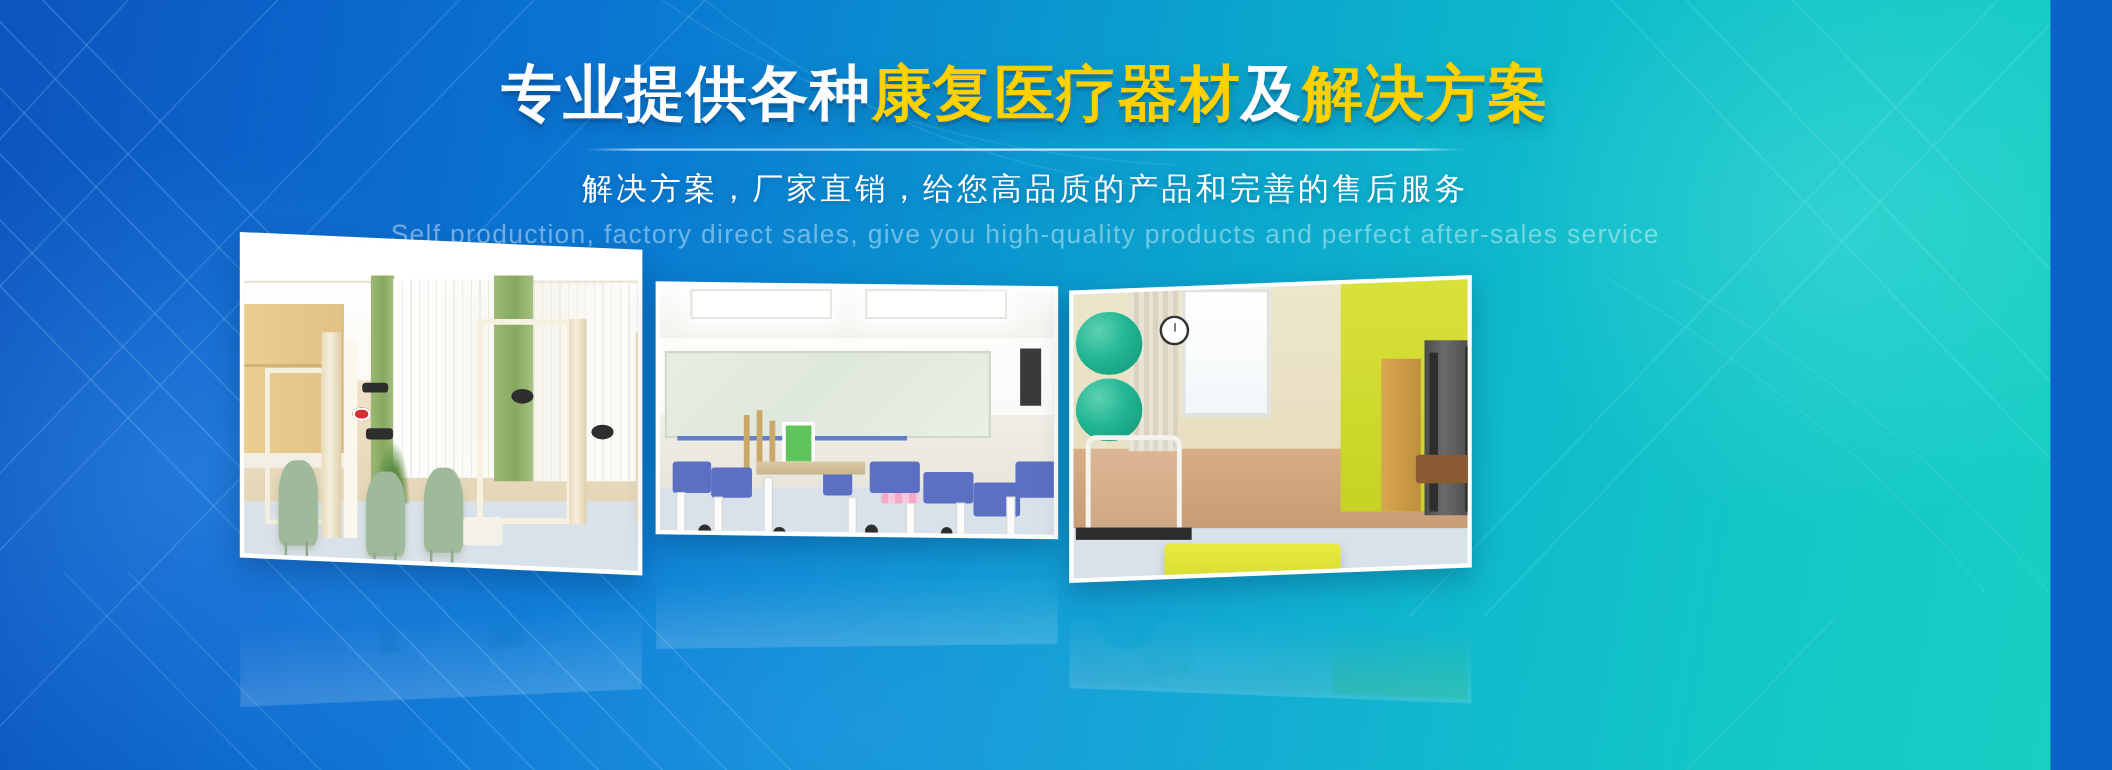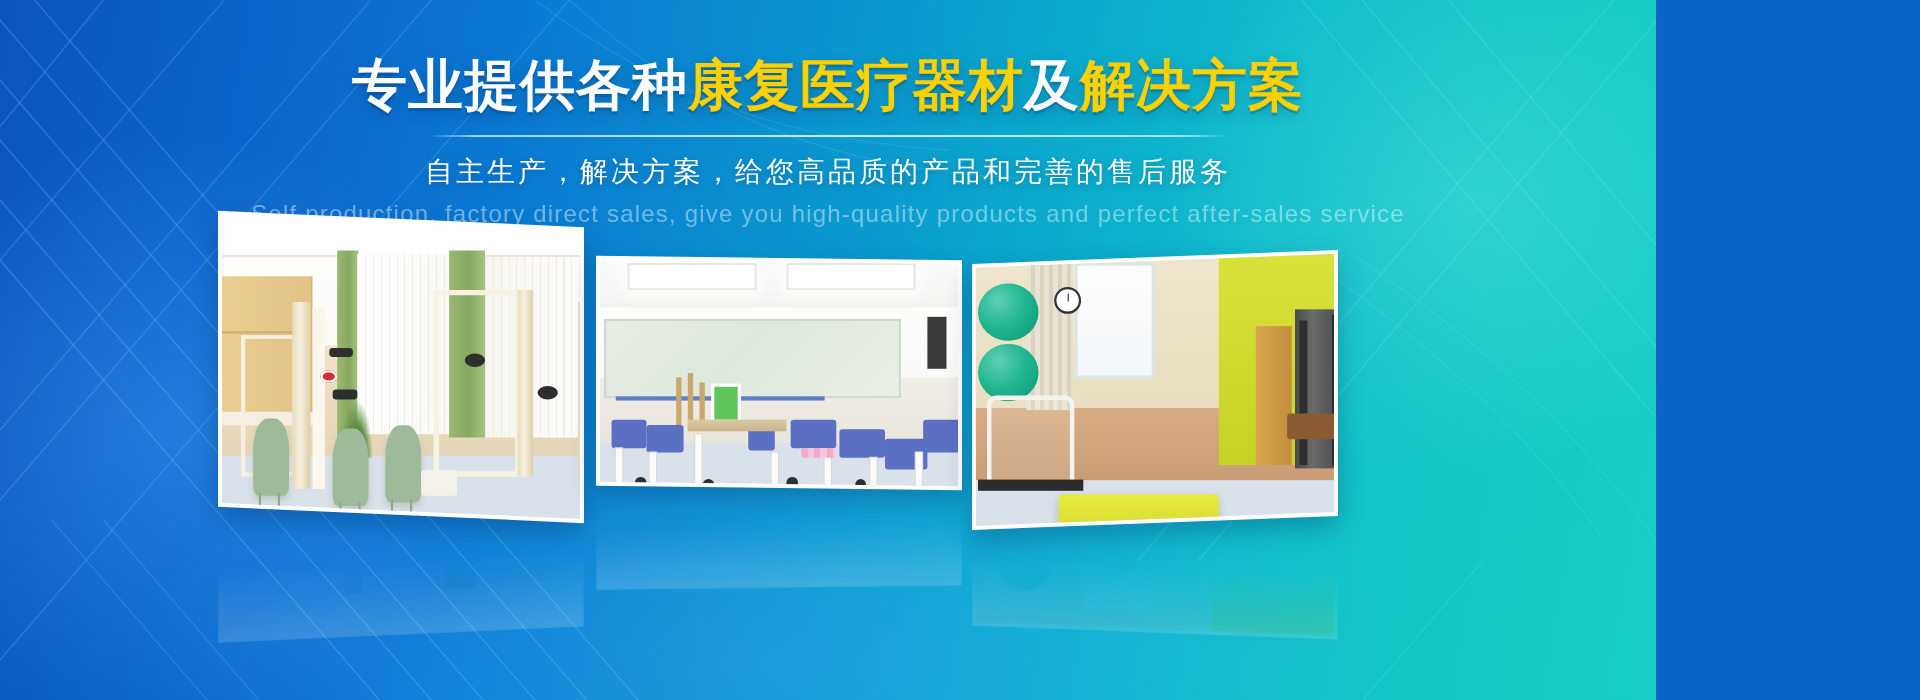--- a/index.html
+++ b/index.html
@@ -4,21 +4,21 @@
 <style>
   * { margin:0; padding:0; box-sizing:border-box; }
   html,body { width:1920px; height:700px; overflow:hidden; }
   body {
     font-family:"Liberation Sans","DejaVu Sans",sans-serif;
     background:#0a63c8;
   }
 
   .banner{
     position:relative;
-    width:1656px;height:700px;
+    width:1864px;height:700px;
     overflow:hidden;
     background:
       linear-gradient(100deg,
         #0d54bd 0%,
         #0b64cb 14%,
         #0a79d2 30%,
         #0a93cf 46%,
         #0ba9cd 60%,
         #0fbccb 74%,
         #14c7c6 86%,
@@ -314,21 +314,21 @@
   </div>
 
   <div class="text-wrap">
 
     <div class="headline">
       <span class="w">专业提供各种</span><span class="y">康复医疗器材</span><span class="w">及</span><span class="y">解决方案</span>
     </div>
 
     <div class="rule"></div>
 
-    <div class="sub-cn">自主生产，解决方案，给您高品质的产品和完善的售后服务</div>
+    <div class="sub-cn">解决方案，厂家直销，给您高品质的产品和完善的售后服务</div>
     <div class="sub-en">Self production, factory direct sales, give you high-quality products and perfect after-sales service</div>
   </div>
 
   <div class="reflect" id="reflect-1">
     <div class="photo" style="position:absolute;left:0;top:0;width:366px;height:296px;transform:none;box-shadow:none;">
       <div class="inner">
           <div class="scene s1" style="transform:none">
         <div class="ceiling"></div>
             <div class="cab"></div>
             <div class="counter"></div>

